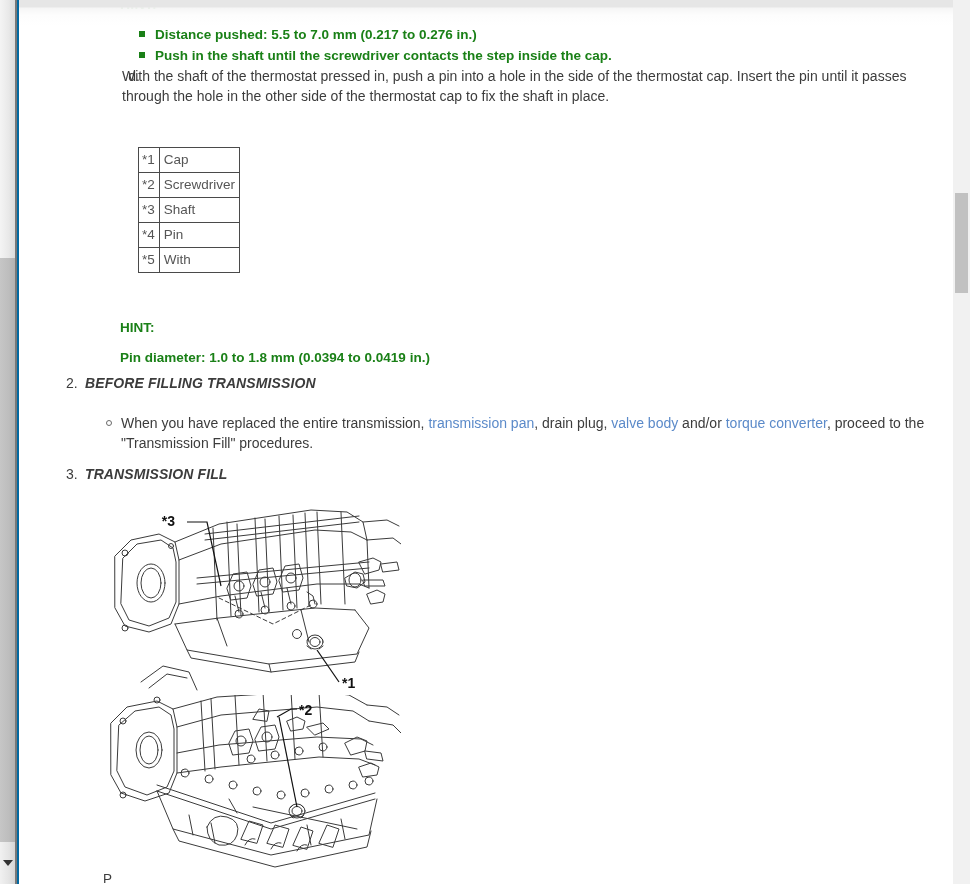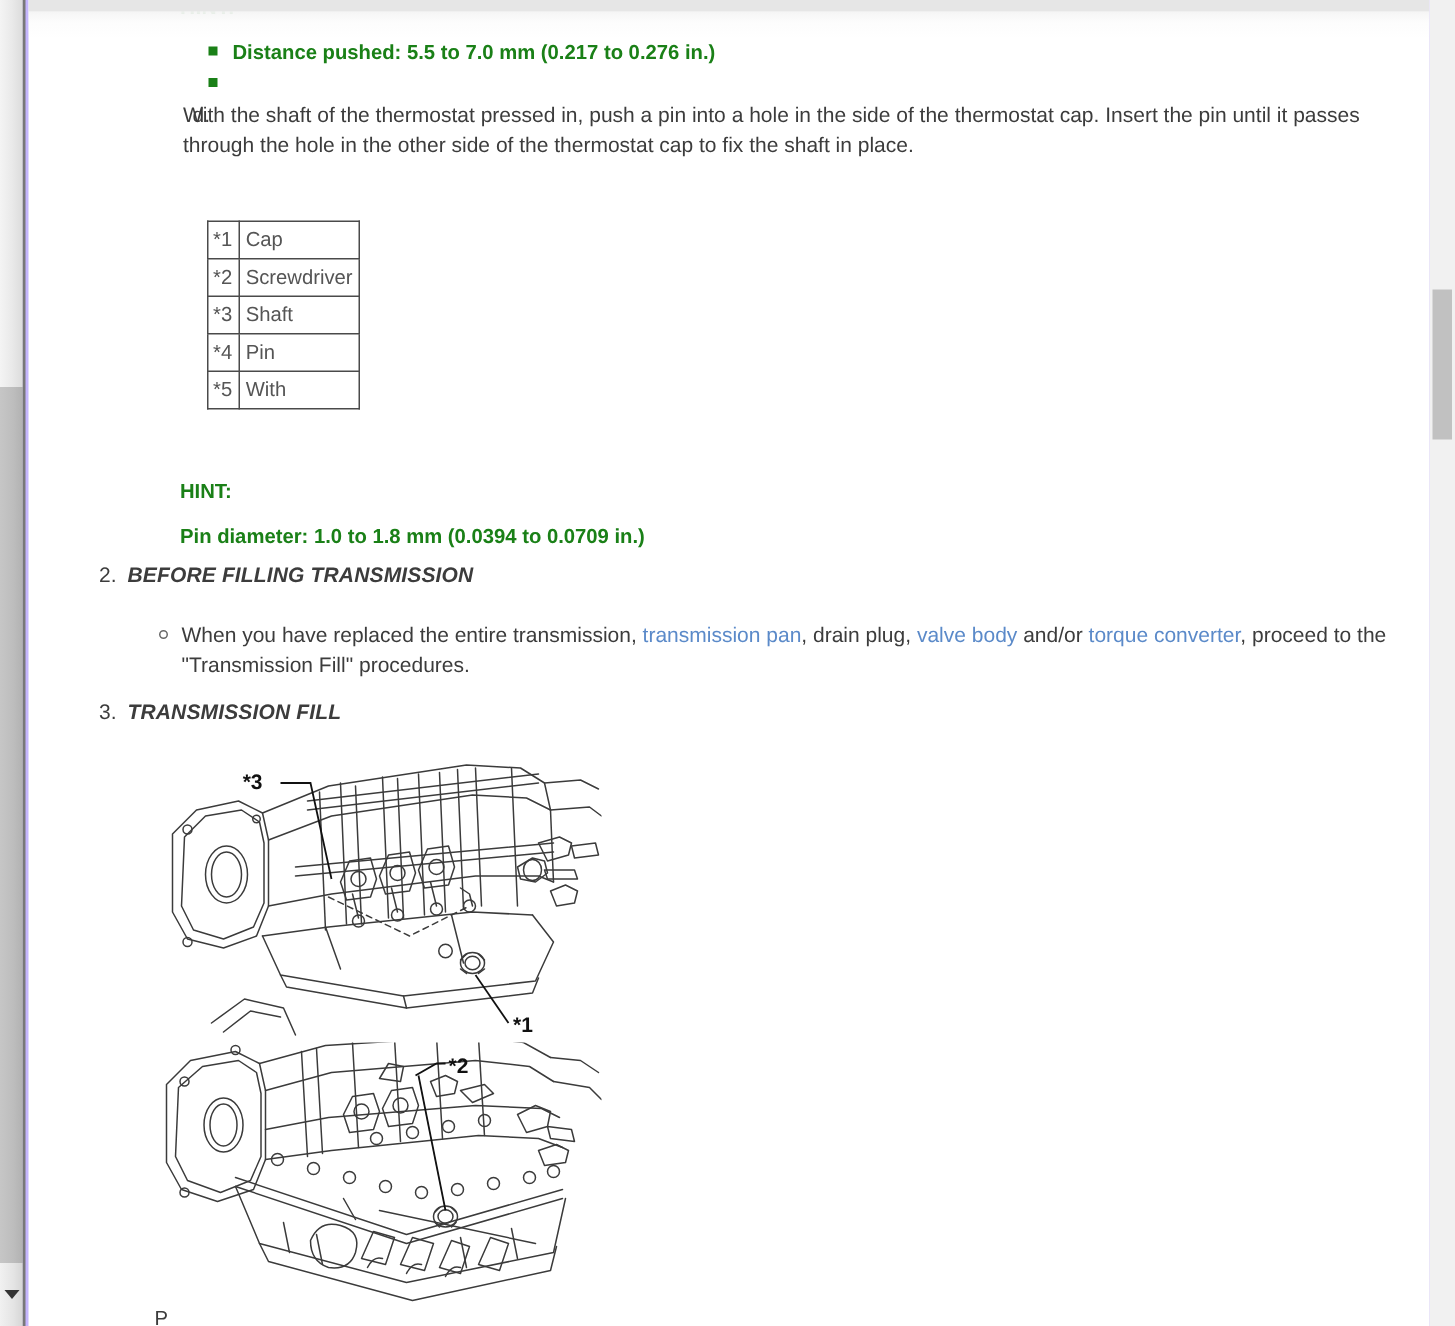--- a/index.html
+++ b/index.html
@@ -8,21 +8,21 @@
     width: 970px; height: 884px;
     overflow: hidden;
     background: #ffffff;
     font-family: "Liberation Sans", sans-serif;
   }
 
   #viewport {
     position: relative;
     width: 970px;
     height: 884px;
-    background: #c4b5fd;
+    background: #0369a1;
     overflow: hidden;
   }
 
   
   #left-scrollbar {
     position: absolute;
     left: 0; top: 0;
     width: 17px; height: 884px;
     background: linear-gradient(to right, #f1f1f1 0%, #e8e8e8 60%, #d8d8d8 100%);
     border-right: 2px solid #787878;
@@ -251,20 +251,21 @@
 
     <div class="clipped-hint">HINT:</div>
 
     <div class="green-list">
       <div class="green-item">
         <span class="sq"></span>
         <span>Distance pushed: 5.5 to 7.0 mm (0.217 to 0.276 in.)</span>
       </div>
       <div class="green-item">
         <span class="sq"></span>
+        <span>Push in the shaft until the screwdriver contacts the step inside the cap.</span>
       </div>
     </div>
 
     <div class="step-d">
       <span class="marker">d.</span>
       <div class="body">
         <span>With the shaft of the thermostat pressed in, push a pin into a hole in the side of the thermostat cap. Insert the pin until it passes through the hole in the other side of the thermostat cap to fix the shaft in place.</span>
       </div>
     </div>
 
@@ -288,21 +289,21 @@
         </tr>
         <tr>
           <td class="k">*5</td>
           <td class="v">With</td>
         </tr>
       </tbody>
     </table>
 
     <div id="hint-block">
       <div>HINT:</div>
-      <div>Pin diameter: 1.0 to 1.8 mm (0.0394 to 0.0709 in.)</div>
+      <div>Pin diameter: 1.0 to 1.8 mm (0.0394 to 0.0419 in.)</div>
     </div>
 
     <div class="num-section" style="top:373px;">
       <div class="num-head">
         <span class="n">2.</span>
         <span class="t">BEFORE FILLING TRANSMISSION</span>
       </div>
       <div class="sub-list">
         <div class="sub-item">
           <span class="ring"></span>

